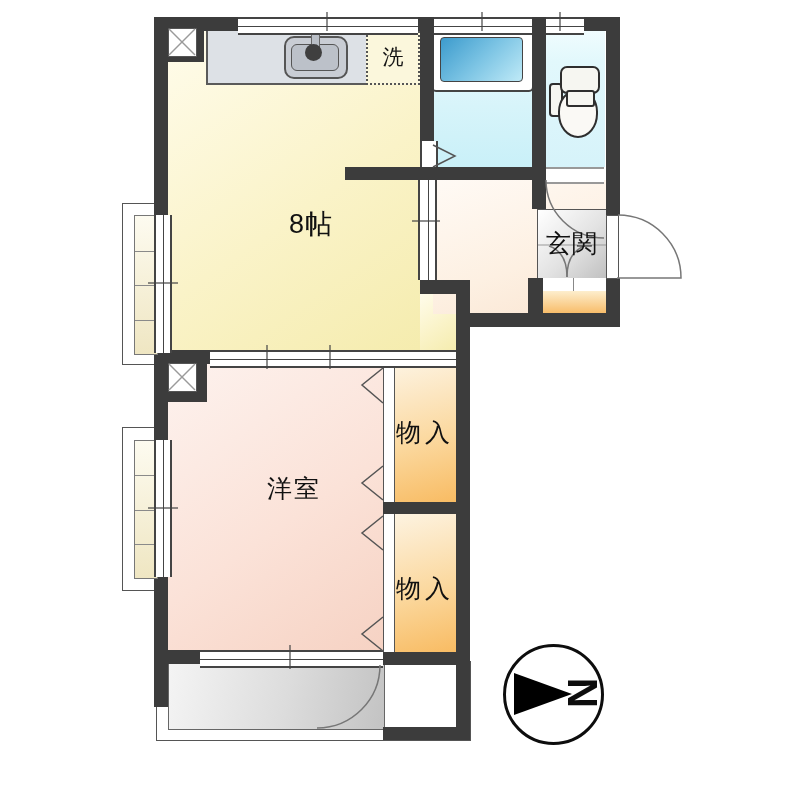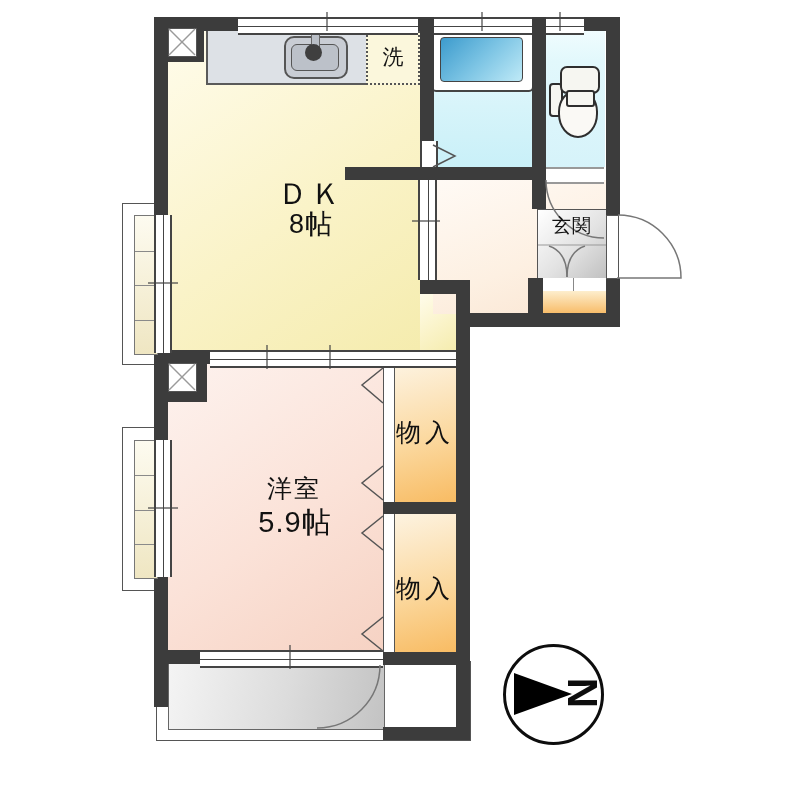--- a/index.html
+++ b/index.html
@@ -200,26 +200,24 @@
       <line x1="412" y1="221" x2="440" y2="221"></line>
     </g>
     <g stroke="#9a9a9a" stroke-width="1.5">
       <line x1="169" y1="29" x2="195" y2="55"></line>
       <line x1="195" y1="29" x2="169" y2="55"></line>
       <line x1="169" y1="364" x2="195" y2="390"></line>
       <line x1="195" y1="364" x2="169" y2="390"></line>
     </g>
   </svg>
 
-  <div class="label" style="left:311px;top:194px;font-size:30px;letter-spacing:3px;">ＤＫ</div>
   <div class="label" style="left:311px;top:224px;font-size:27px;">8帖</div>
   <div class="label" style="left:294px;top:488px;font-size:25px;letter-spacing:2px;">洋室</div>
-  <div class="label" style="left:295px;top:523px;font-size:29px;">5.9帖</div>
   <div class="label" style="left:425px;top:432px;font-size:25px;letter-spacing:4px;">物入</div>
   <div class="label" style="left:425px;top:588px;font-size:25px;letter-spacing:4px;">物入</div>
-  <div class="label" style="left:572px;top:226px;font-size:19px;">玄関</div>
+  <div class="label" style="left:572px;top:243px;font-size:25px;">玄関</div>
 
   <div class="compass">
     <div class="tri"></div>
     <div class="letter">N</div>
   </div>
 
 </div>
 
 </body></html>

